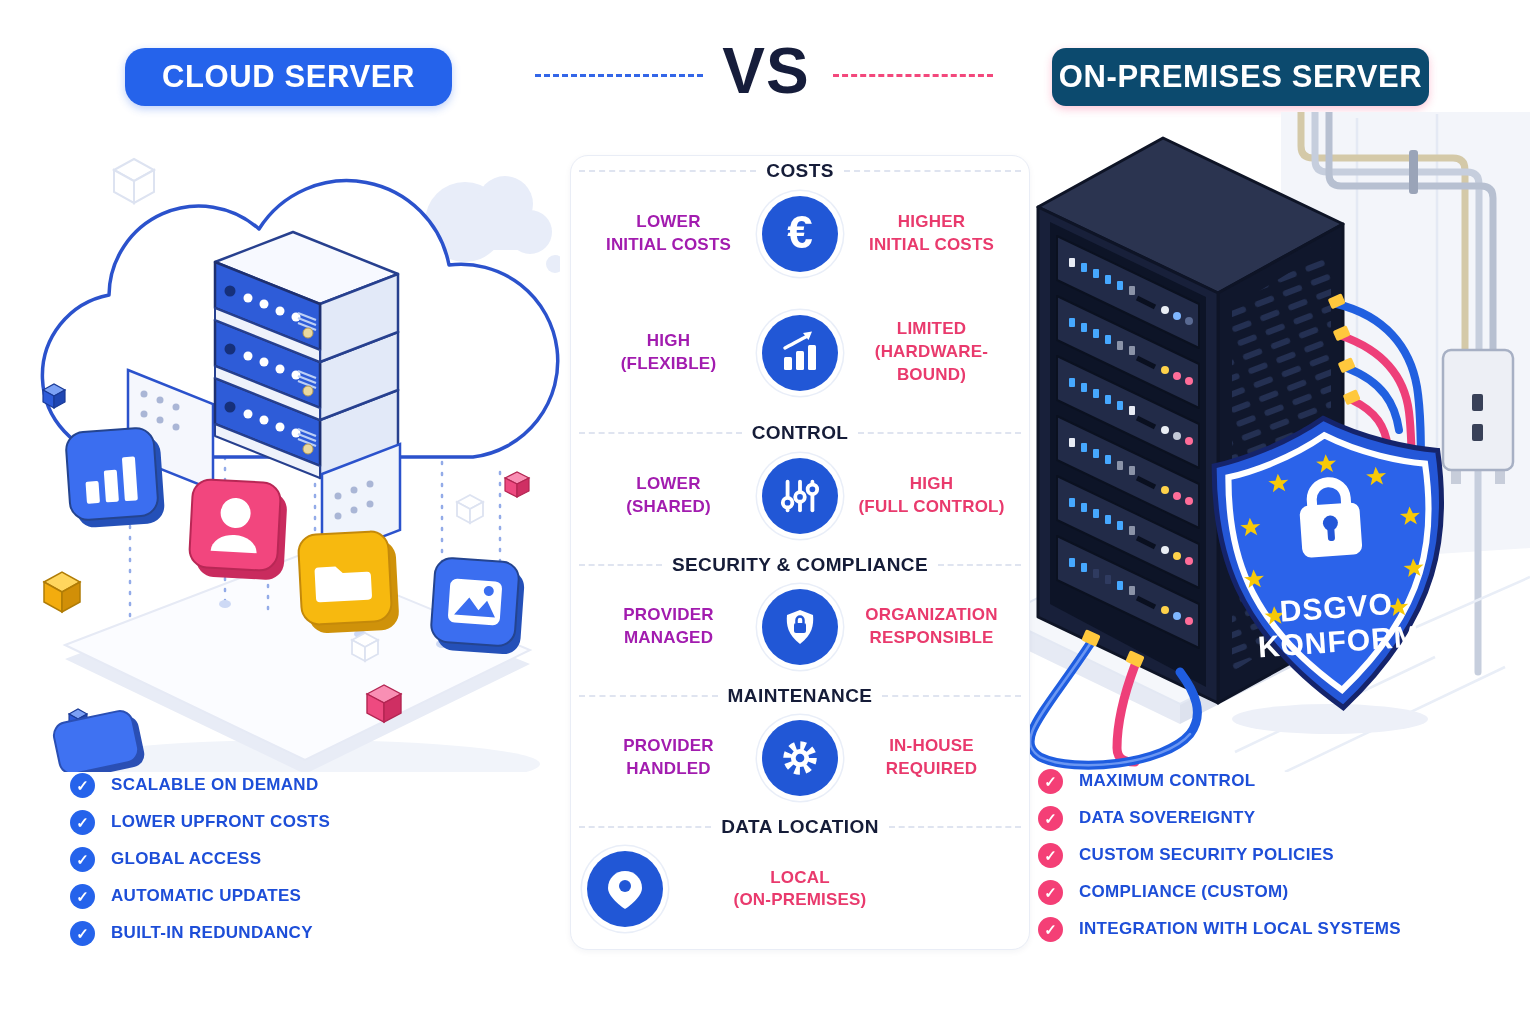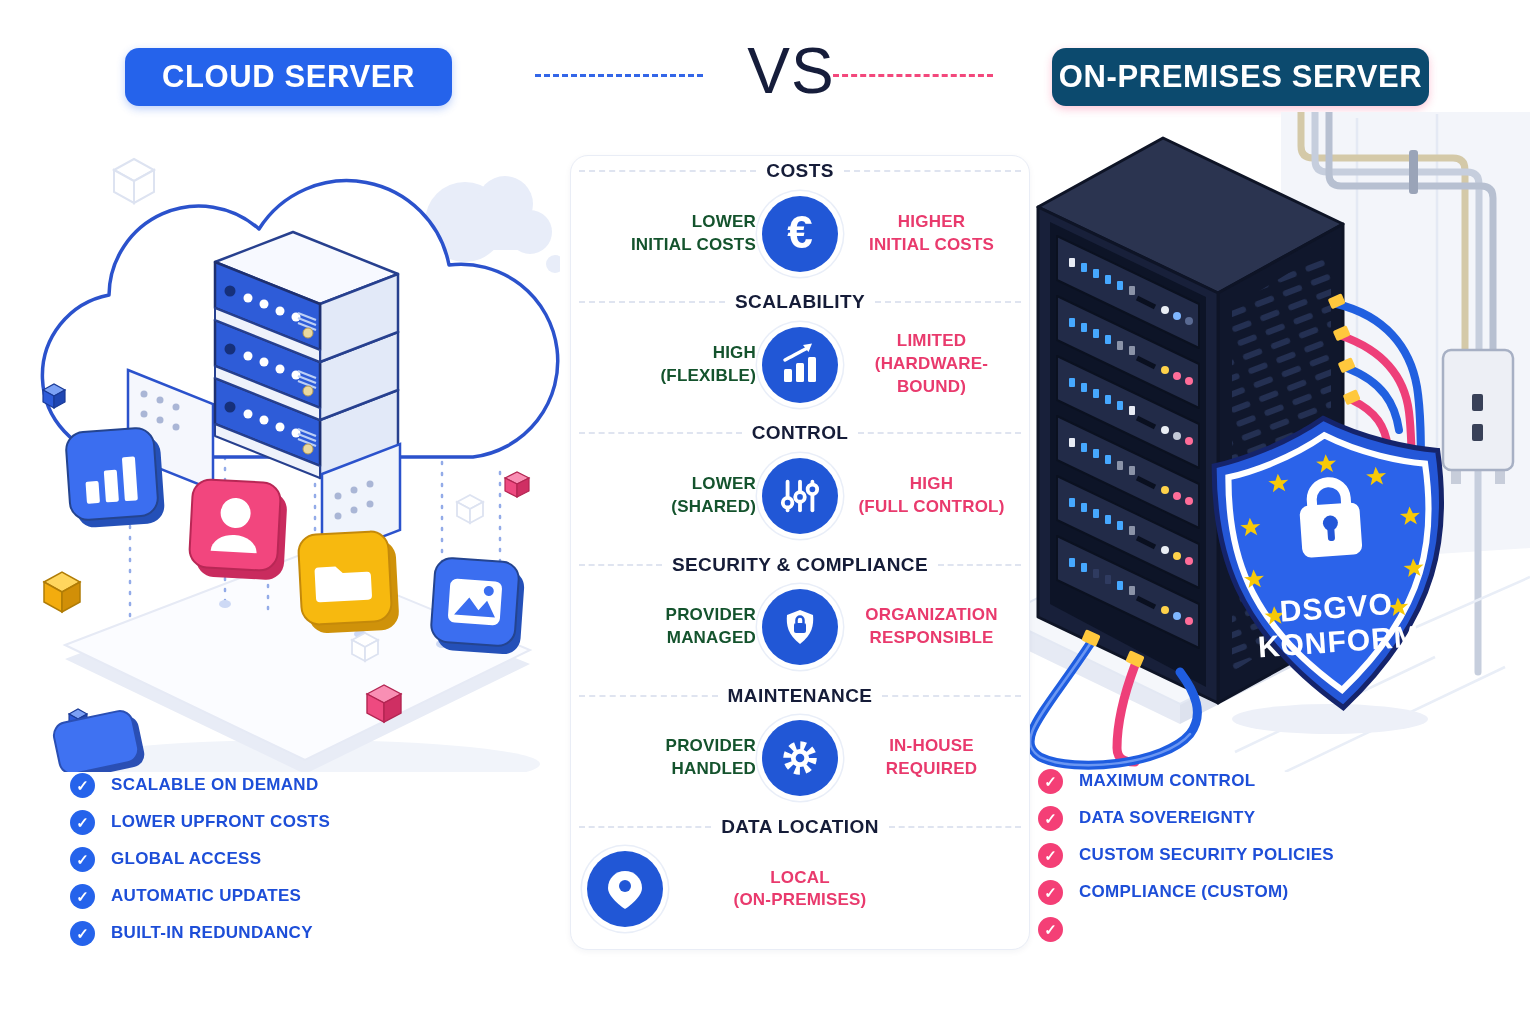--- a/index.html
+++ b/index.html
@@ -5,44 +5,44 @@
   * { margin:0; padding:0; box-sizing:border-box; }
   html,body { width:1536px; height:1024px; overflow:hidden; background:#fff;
     font-family:"Liberation Sans", sans-serif; }
   #stage { position:relative; width:1536px; height:1024px; background:#fff; }
 
   
   .badge { position:absolute; top:48px; height:58px; border-radius:14px;
     display:flex; align-items:center; justify-content:center;
     color:#fff; font-size:31px; font-weight:800; letter-spacing:.6px; }
   .badge.blue { left:125px; width:327px; background:#2563eb;
-    box-shadow:0 3px 8px rgba(37,99,235,.30); }
+    box-shadow:0 3px 8px rgba(37,99,235,.30);border-radius:20px; }
   .badge.pink { left:1052px; width:377px; background:#0c4a6e;
     box-shadow:0 3px 8px rgba(244,63,118,.30); }
-  .vs { position:absolute; left:725px; top:34px; width:132px; text-align:center;
-    font-size:64px; font-weight:400; color:#161d3b; letter-spacing:1px; }
+  .vs { position:absolute; left:700px; top:34px; width:132px; text-align:center;
+    font-size:64px; font-weight:700; color:#161d3b; letter-spacing:1px; }
   .hdash { position:absolute; top:74px; border-top:3px dashed #3366e8; }
   .hdash.left { left:535px; width:168px; }
   .hdash.pink { left:833px; width:160px; border-top-color:#f3487c; }
 
   
   .card { position:absolute; left:570px; top:155px; width:460px; height:795px;
     background:#fff; border:1.5px solid #e9edf6; border-radius:18px;
     box-shadow:0 2px 6px rgba(25,35,80,.05);
     display:flex; flex-direction:column; padding:2px 0 4px; }
   .section { flex:1; display:flex; flex-direction:column; }
   .sec-head { display:flex; align-items:center; gap:10px; padding:2px 8px 0; }
   .sec-head .dash { flex:1; border-top:2px dashed #dfe4f0; }
   .sec-title { font-size:19px; font-weight:800; color:#151c38; letter-spacing:.4px;
     white-space:nowrap; }
   .sec-row { flex:1; display:grid; grid-template-columns:1fr auto 1fr;
     align-items:center; padding:4px 10px 8px; }
   .side { text-align:center; font-size:17px; font-weight:700; line-height:1.35;
     letter-spacing:.2px; }
-  .side.cloud { color:#14532d;text-align:right; }
+  .side.cloud { color:#a21caf; }
   .side.onprem { color:#e93a6d; }
   .icon-circle { width:76px; height:76px; border-radius:50%; background:#2157d6;
     display:flex; align-items:center; justify-content:center; margin:0 6px;
     box-shadow:0 0 0 5px #ffffff, 0 0 0 6.5px #e9eef8; }
   .euro { color:#fff; font-size:46px; font-weight:700; line-height:1; padding-bottom:4px; }
 
   
   .checklist { position:absolute; display:flex; flex-direction:column; gap:13px; }
   .checklist.cloud { left:70px; top:773px; }
   .checklist.onprem { left:1038px; top:769px; }
@@ -468,25 +468,20 @@
           <span class="euro">€</span>
         </div>
         <div class="side onprem">
           <div>HIGHER</div>
             <div>INITIAL COSTS</div>
         </div>
       </div>
     </div>
 
     <div class="section">
-      <div class="sec-head">
-          <span class="dash"></span>
-        <span class="sec-title">SCALABILITY</span>
-        <span class="dash"></span>
-        </div>
       <div class="sec-row">
         <div class="side cloud">
           <div>HIGH</div>
             <div>(FLEXIBLE)</div>
         </div>
         <div class="icon-circle">
           <svg viewBox="-22 -22 44 44" width="44" height="44">
             <rect x="-16" y="4" width="8" height="13" rx="1.5" fill="#fff"></rect>
             <rect x="-4" y="-2" width="8" height="19" rx="1.5" fill="#fff"></rect>
             <rect x="8" y="-8" width="8" height="25" rx="1.5" fill="#fff"></rect>
@@ -655,16 +650,17 @@
     <div class="chk-item">
       <span class="tickwrap">
           <span class="tick">✓</span>
         </span>
       <span class="chk-label">COMPLIANCE (CUSTOM)</span>
       </div>
     <div class="chk-item">
       <span class="tickwrap">
           <span class="tick">✓</span>
         </span>
+      <span class="chk-label">INTEGRATION WITH LOCAL SYSTEMS</span>
       </div>
   </div>
 
 </div>
 
 </body></html>

